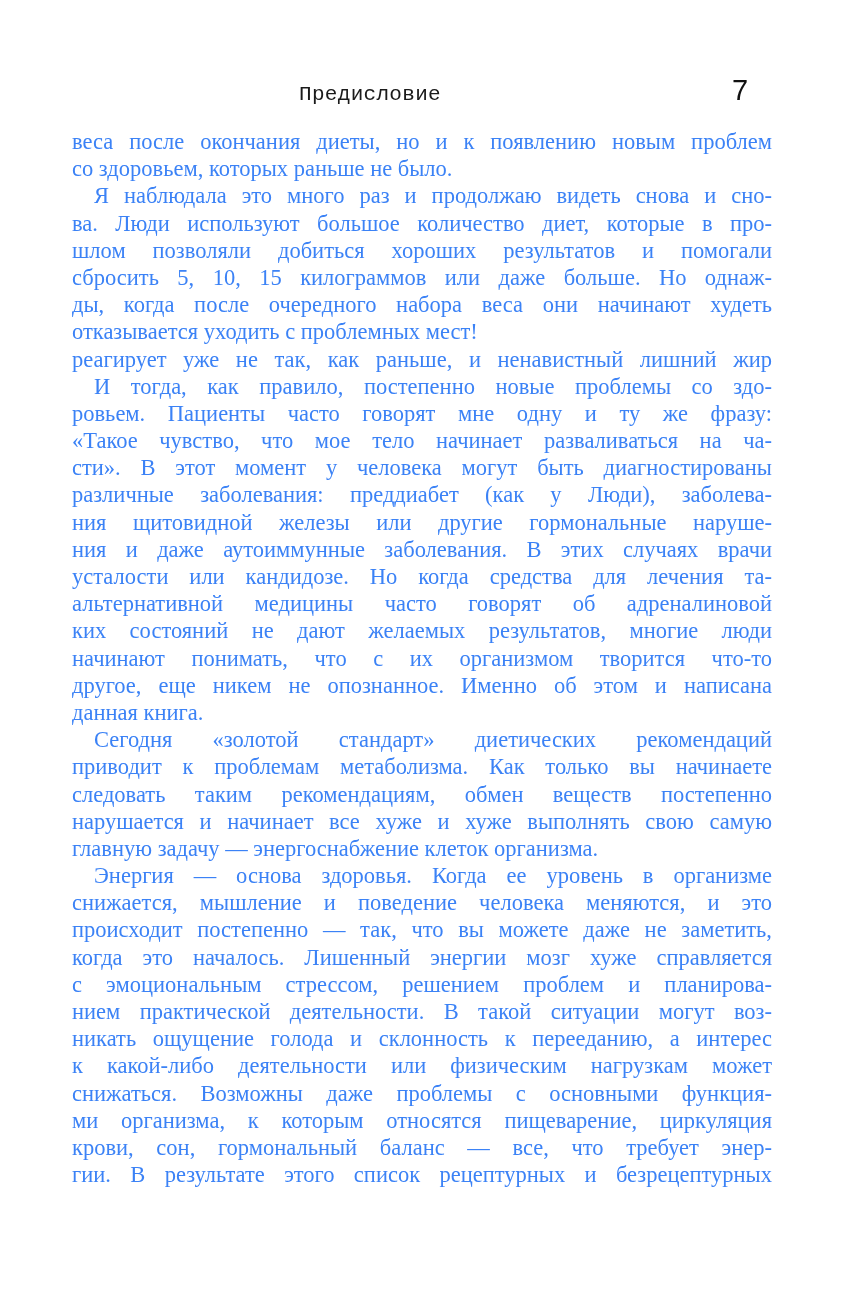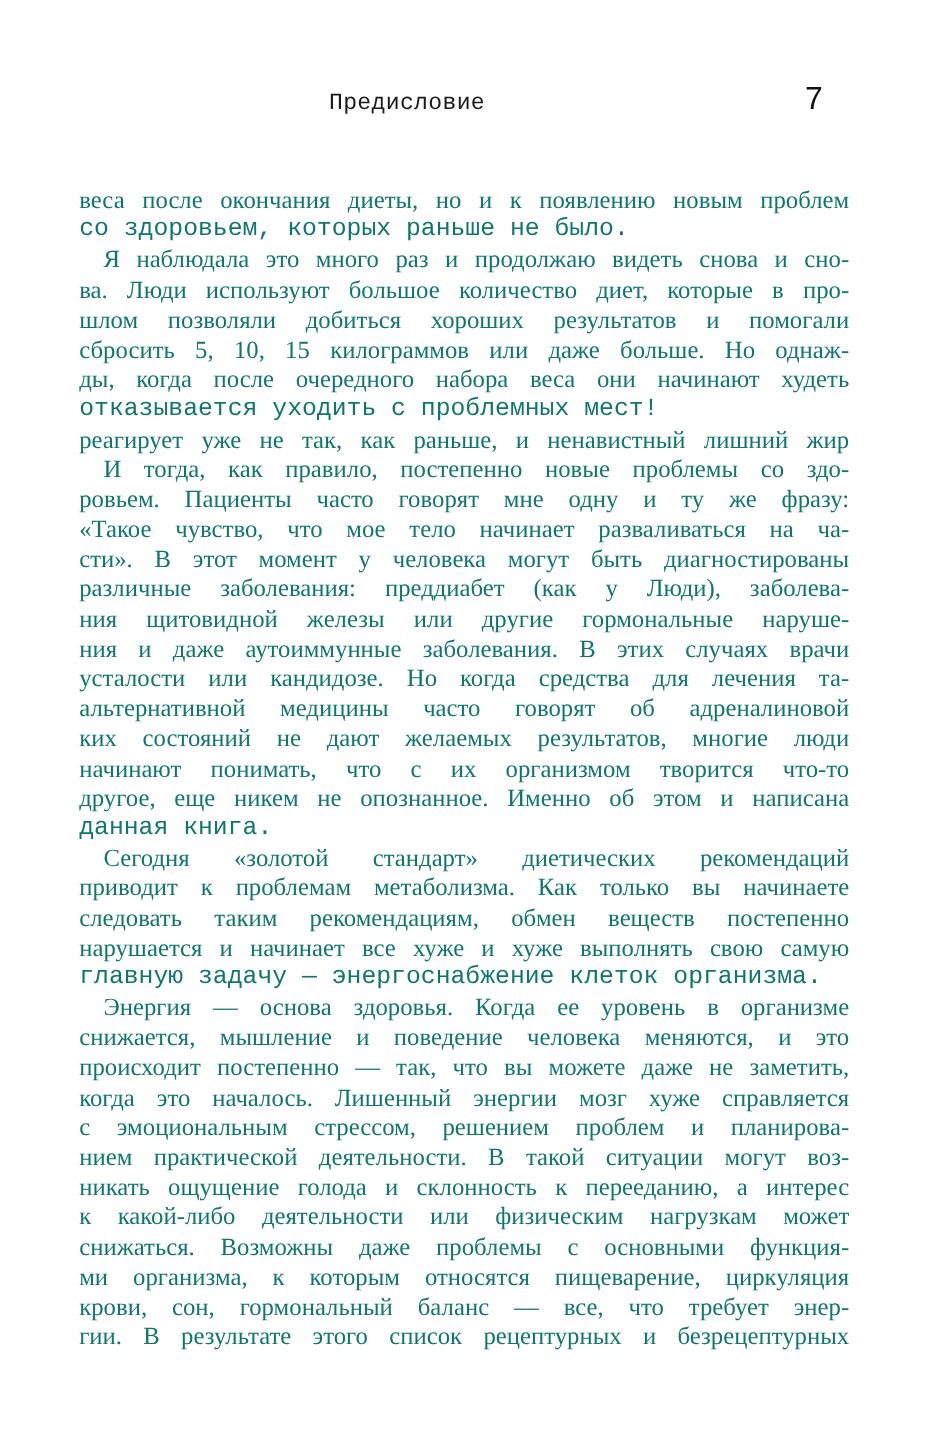--- a/index.html
+++ b/index.html
@@ -43,36 +43,34 @@
     line-height: 34px;
     color: #111111;
   }
   .text-block {
     position: absolute;
     left: 72px;
     top: 128px;
     width: 700px;
     font-family: "Liberation Serif", serif;
     font-size: 22.5px;
-    color: #0f766e;
-    margin-top: 40px;
+    color: #3b82f6;
   }
   .line {
     height: 27.2px;
     line-height: 27.2px;
     text-align: justify;
     text-align-last: justify;
     white-space: nowrap;
   }
   .line.indent {
     text-indent: 22px;
   }
   .line.lastline {
     text-align-last: left;
-    font-family: Liberation Mono, monospace;
   }
 </style>
 </head>
 <body>
 
 <div class="page">
   <div class="running-head">Предисловие</div>
   <div class="page-number">7</div>
   <div class="text-block" id="text-block">
       <div class="line">веса после окончания диеты, но и к появлению новым проблем</div>

